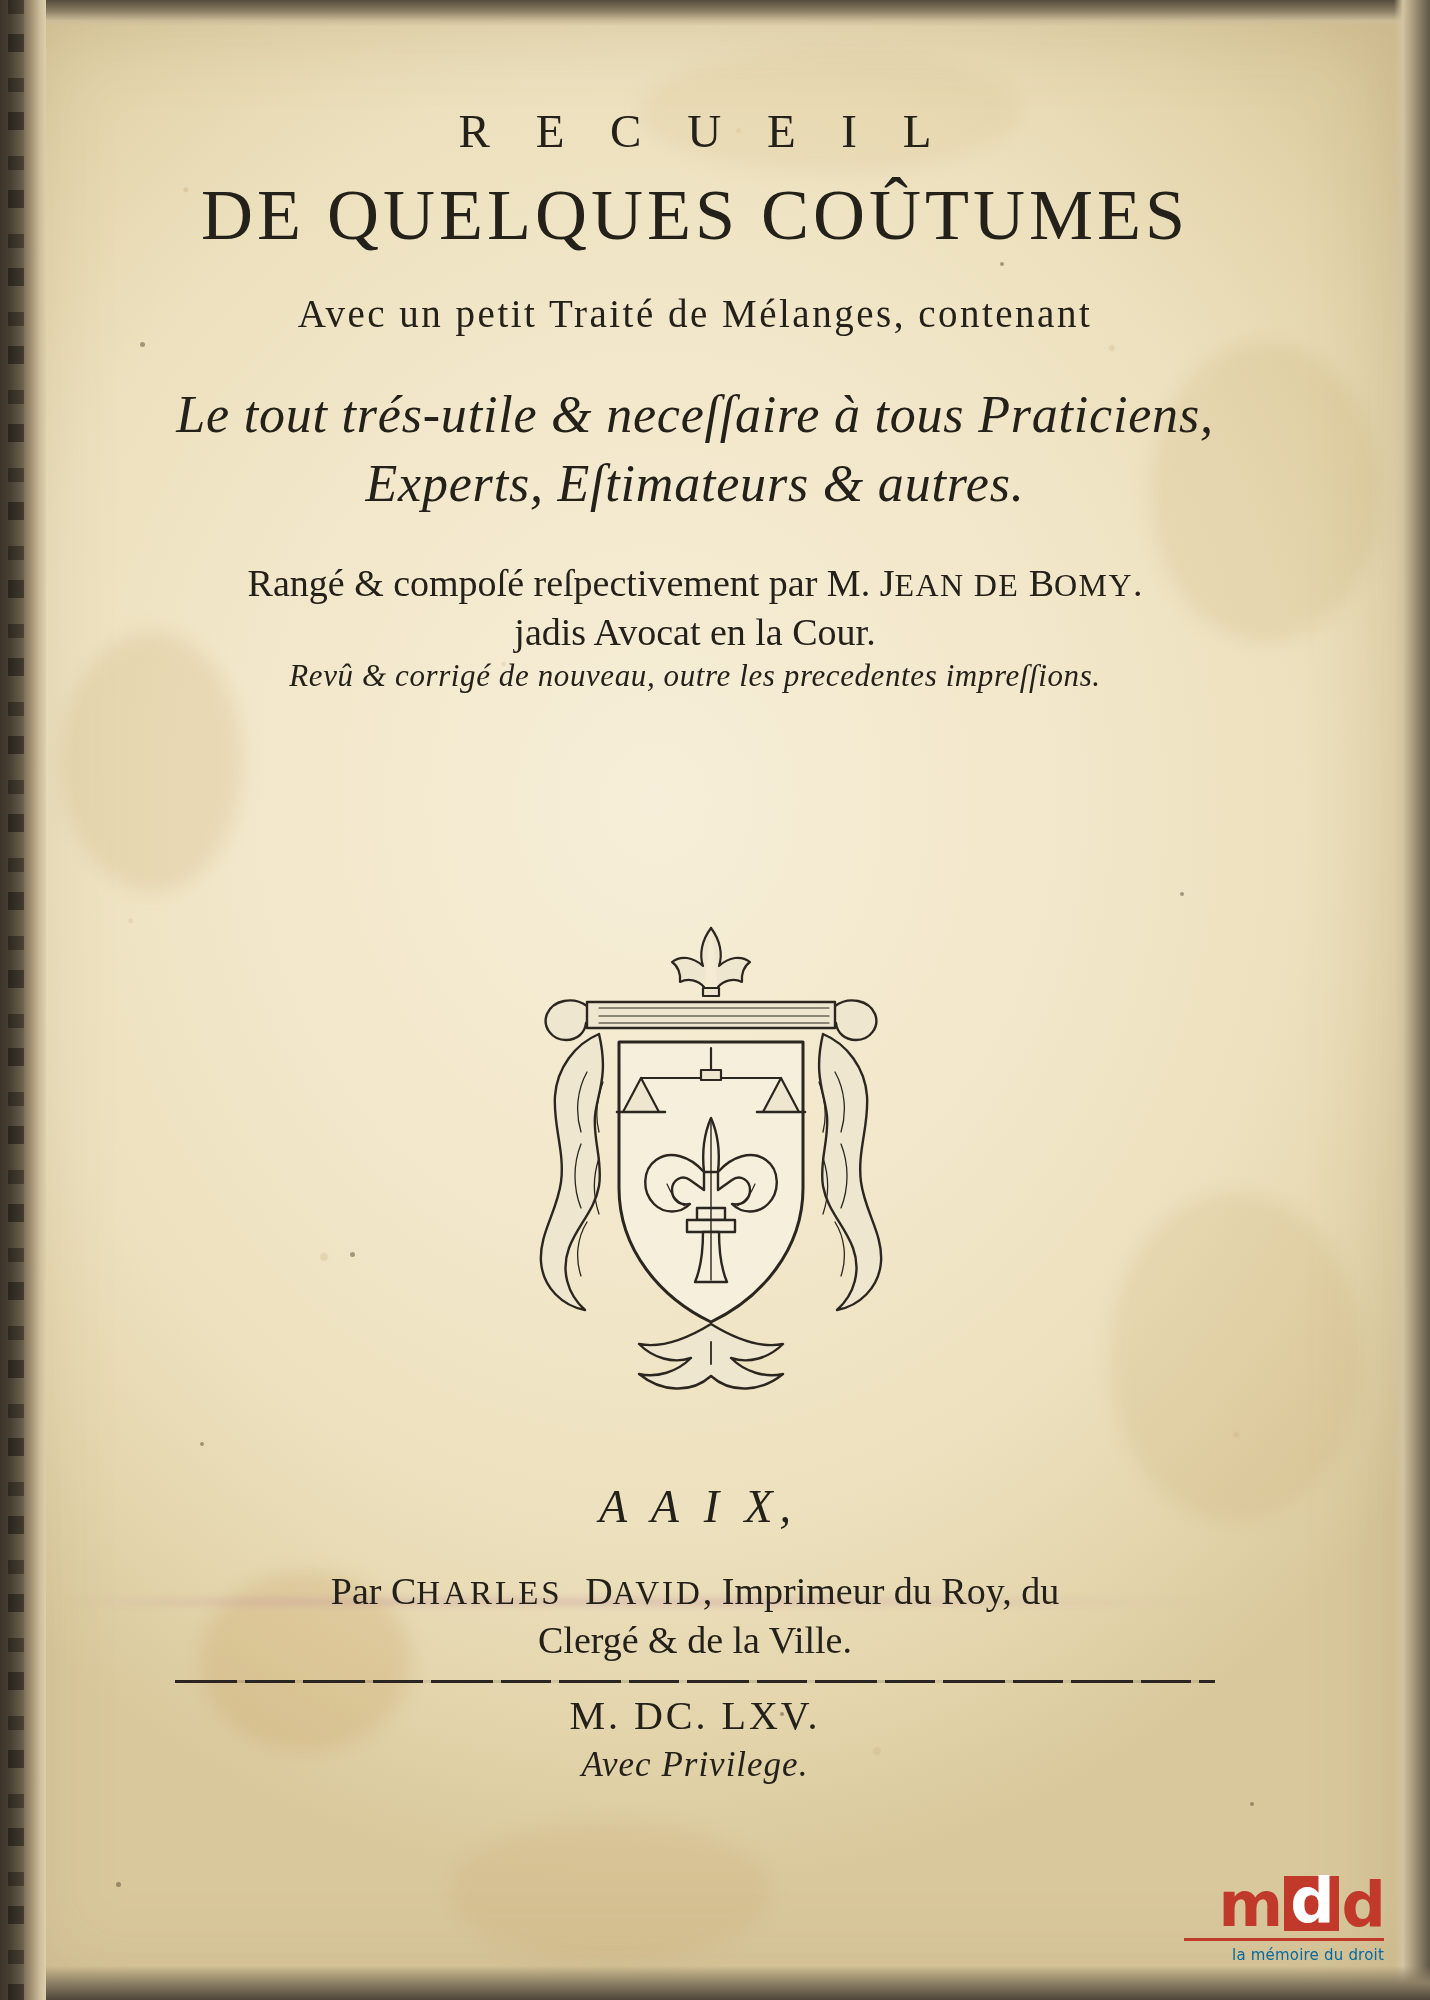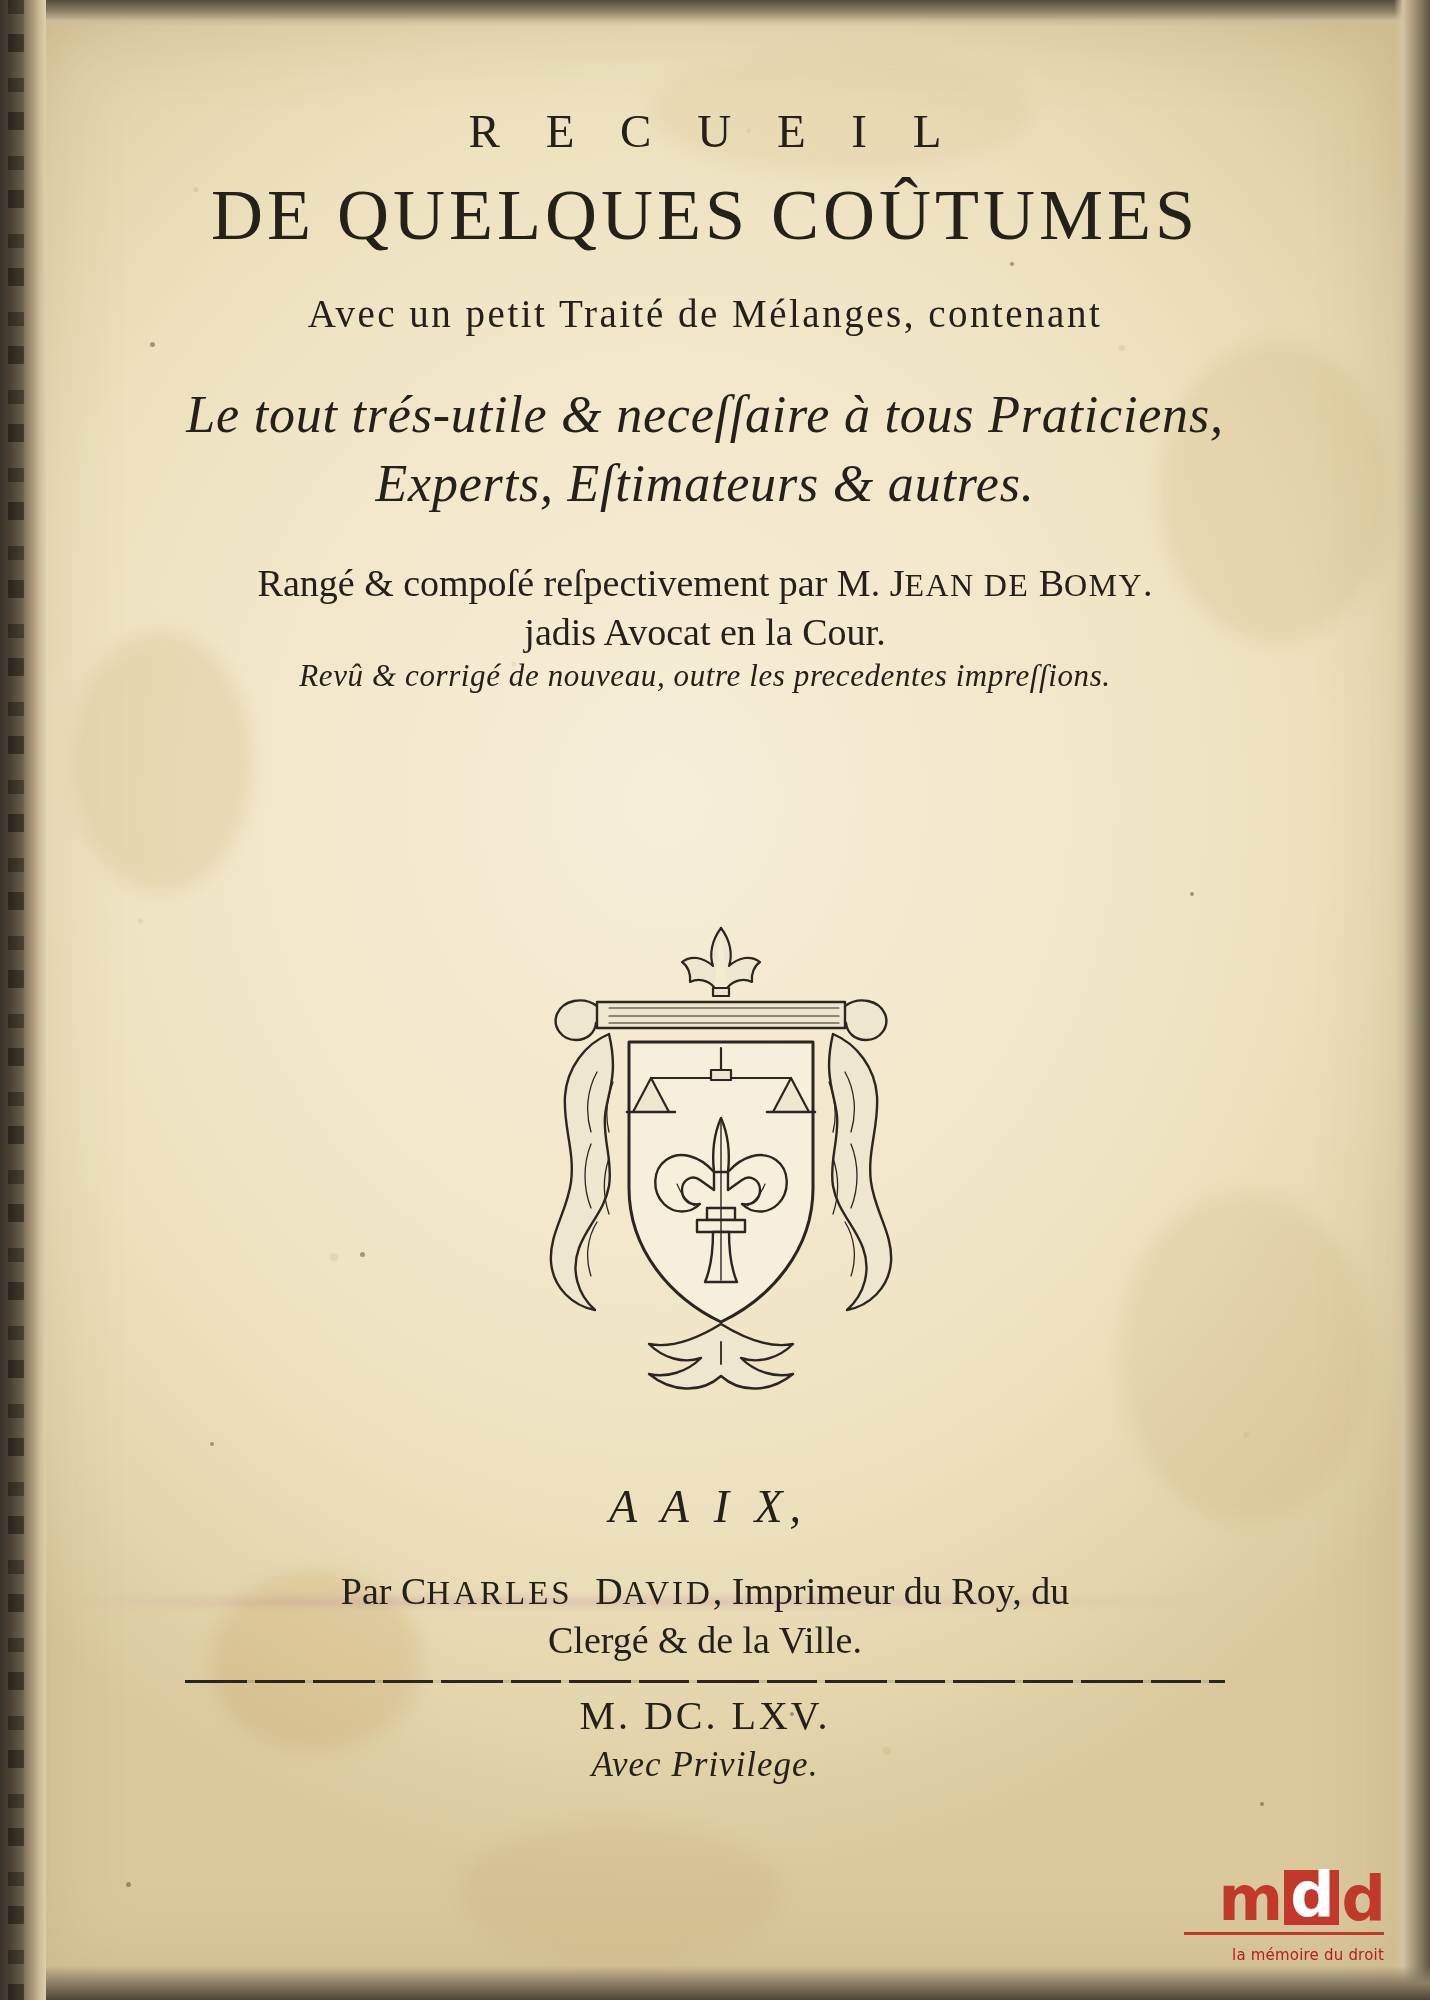--- a/index.html
+++ b/index.html
@@ -58,21 +58,21 @@
     position: absolute;
     left: 0; bottom: 0;
     width: 1430px; height: 34px;
     background: linear-gradient(0deg, #4f4639 0%, #8c7f65 50%, rgba(214,201,170,0) 100%);
     z-index: 5;
   }
 
   
   .leaf {
     position: absolute;
-    left: 30px; top: 12px;
+    left: 20px; top: 12px;
     width: 1382px; height: 1976px;
     background:
       radial-gradient(ellipse 70% 55% at 46% 40%, #f6eed8 0%, #f2e7ca 42%, #ece0bd 68%, #e3d4ab 86%, #d9c89c 100%);
     box-shadow: inset 0 0 90px rgba(150,126,80,0.30);
     overflow: hidden;
   }
 
   
   .grain {
     position: absolute; inset: 0;
@@ -271,24 +271,24 @@
     color: #ffffff;
     padding: 0 6px 4px 6px;
   }
   .logo-rule {
     margin-top: 7px;
     height: 3px;
     background: #c0392b;
     width: 100%;
   }
   .logo-tag {
-    margin-top: 11px;
+    margin-top: 5px;
     font-family: "DejaVu Sans", sans-serif;
     font-size: 15px;
-    color: #b91c1c;
+    color: #0369a1;
     letter-spacing: 0.2px;
   }
 
   
   .speck { position: absolute; background: #5a4a33; border-radius: 50%; opacity: .5; }
 </style>
 </head>
 <body>
 
 <div id="page">

